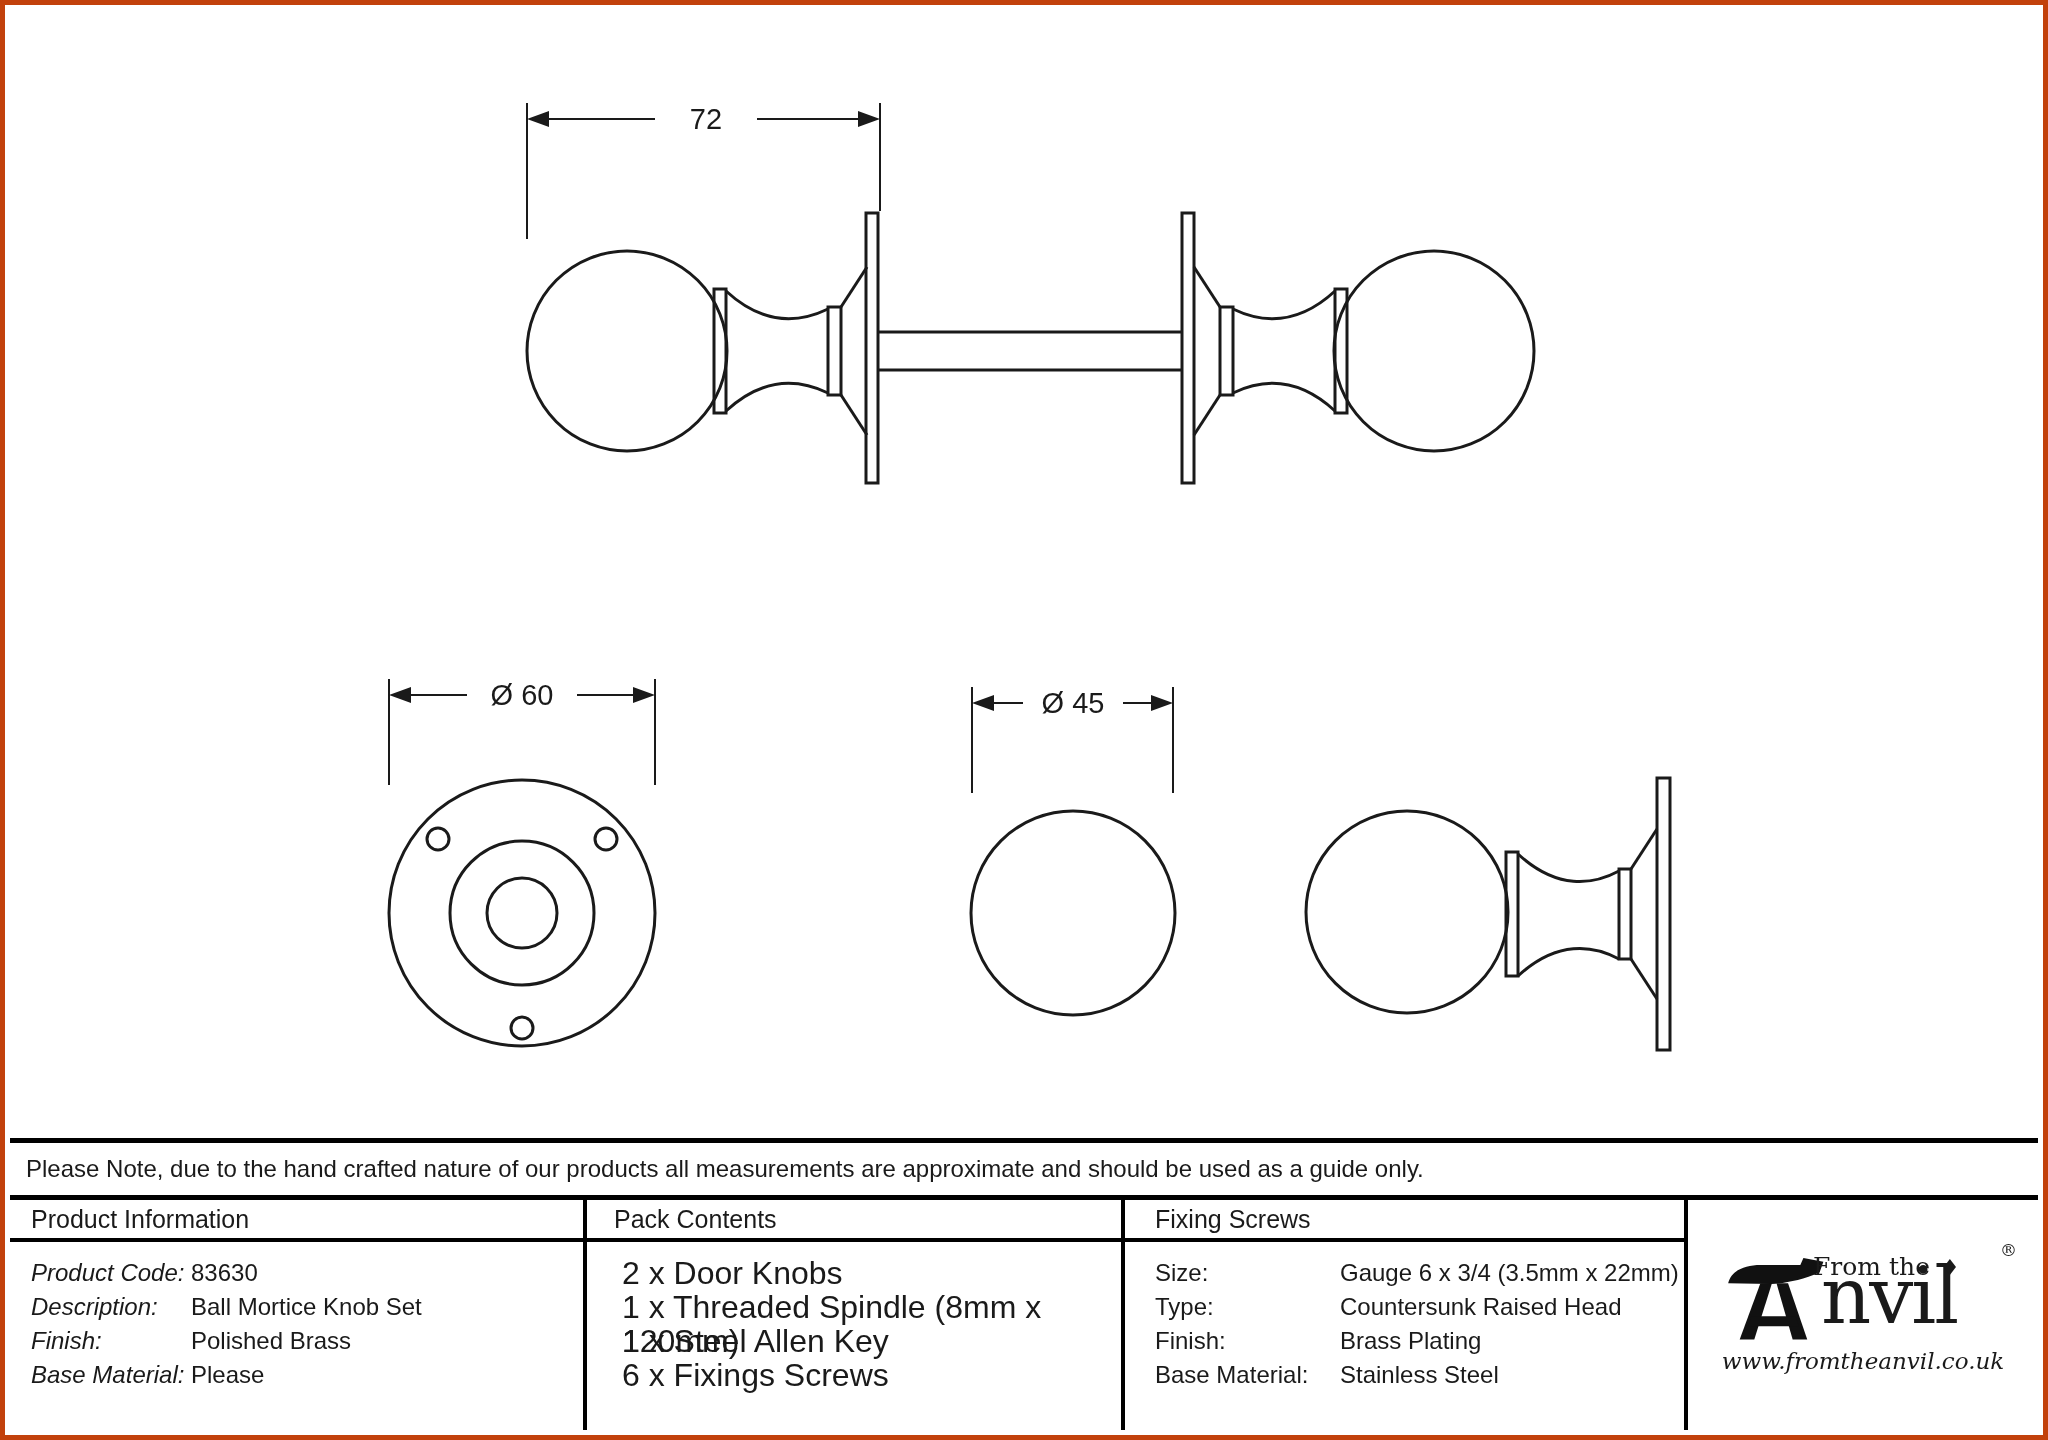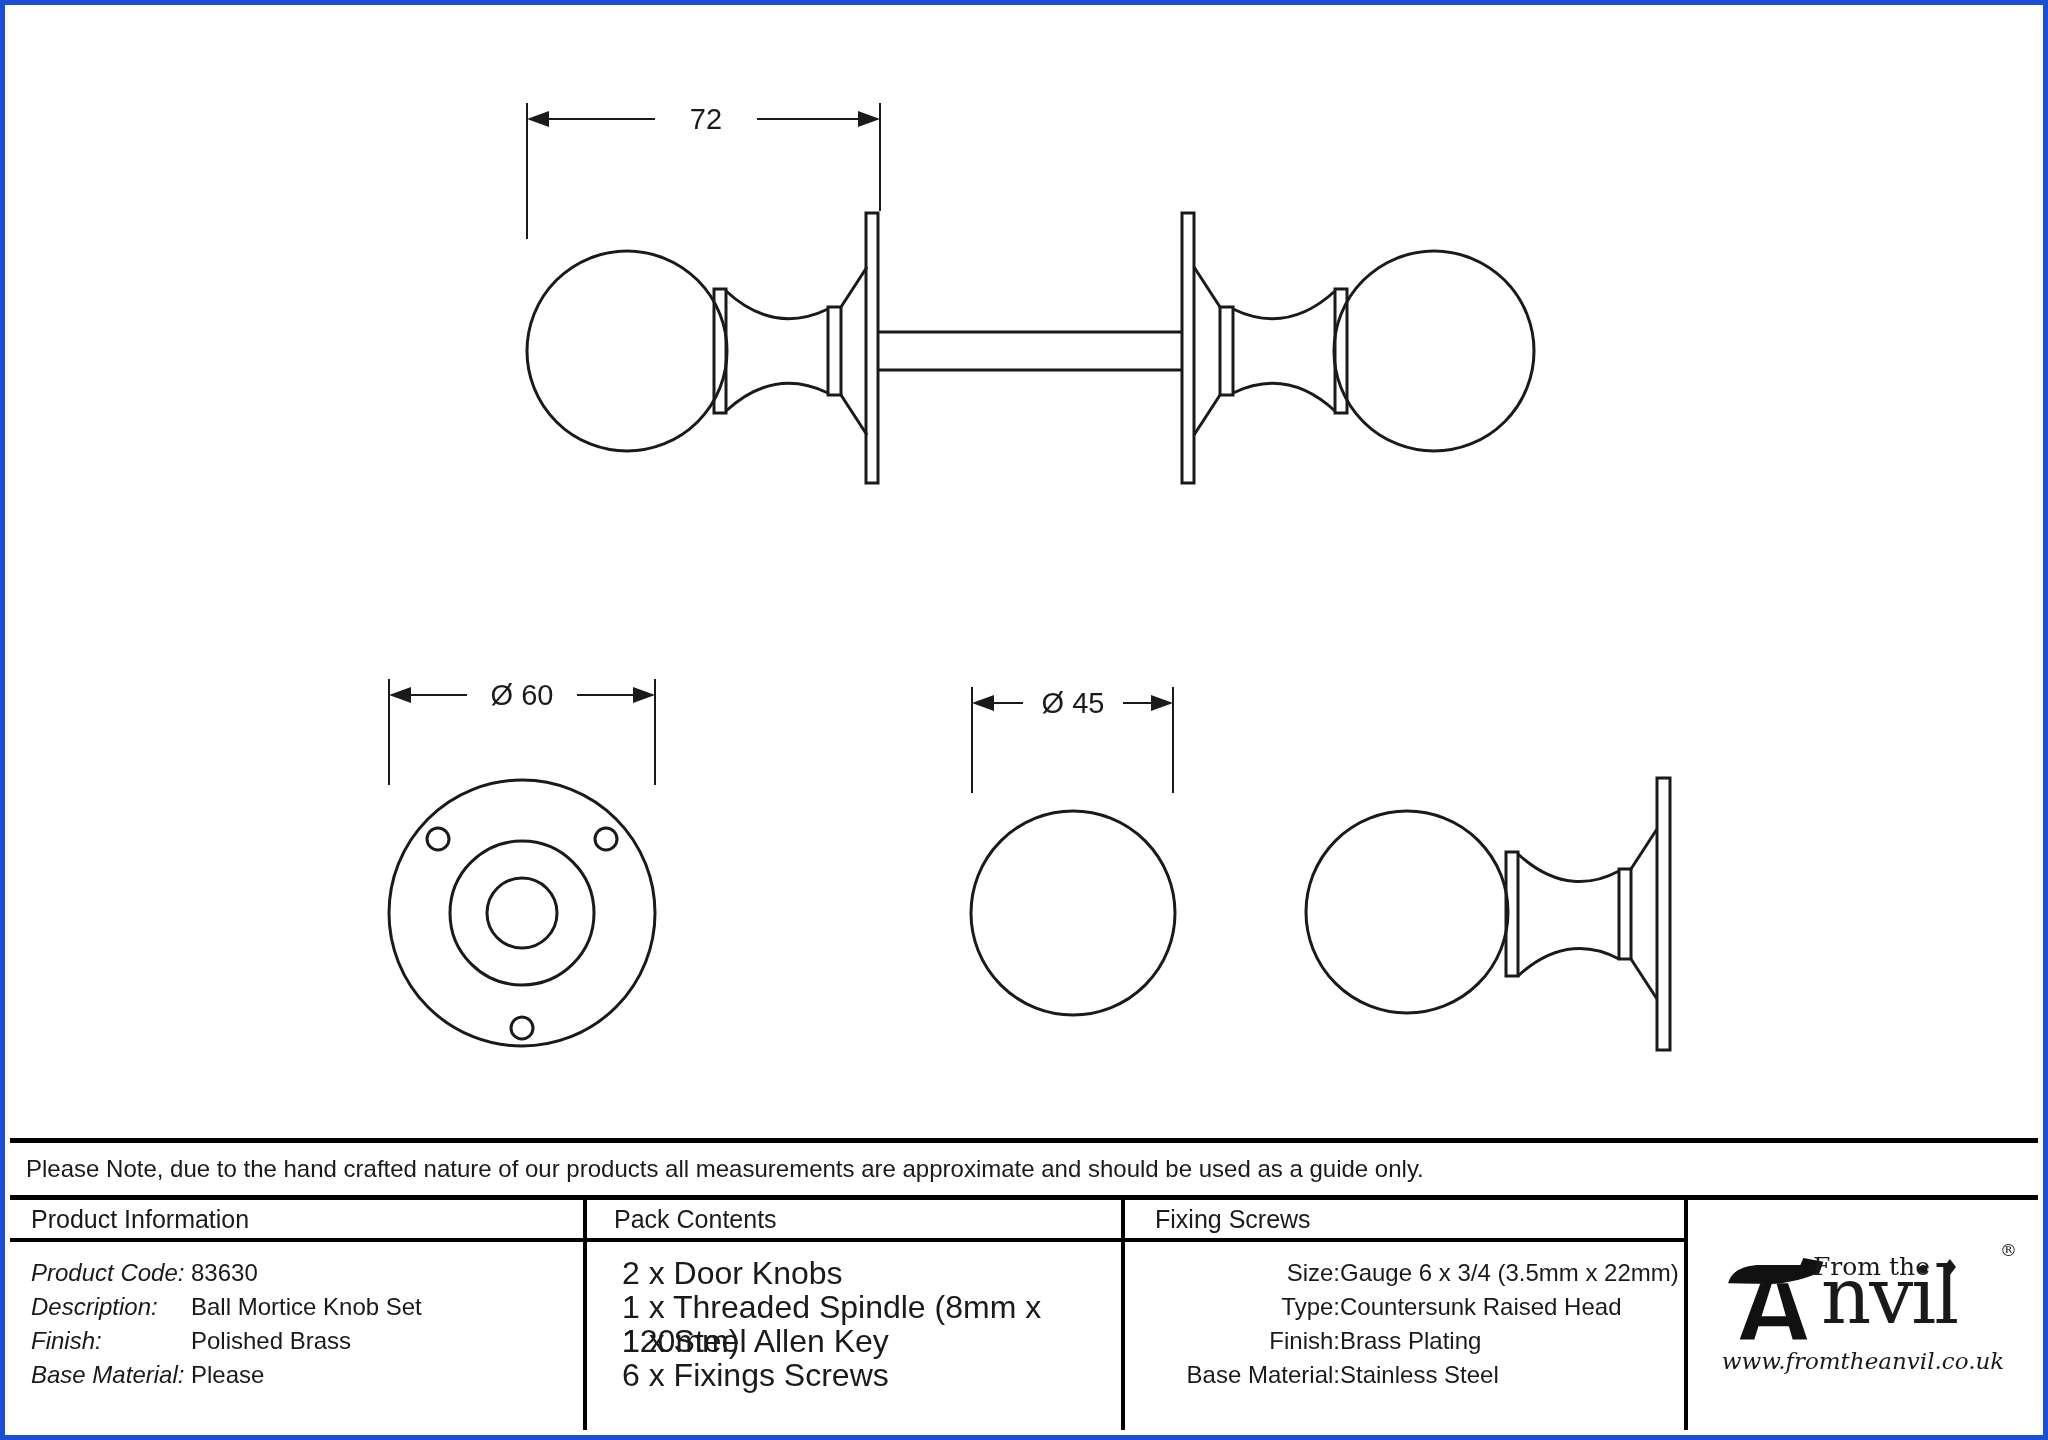--- a/index.html
+++ b/index.html
@@ -1,17 +1,17 @@
 <!DOCTYPE html>
 <html><head>
 <meta charset="utf-8">
 <style>
   * { margin:0; padding:0; box-sizing:border-box; }
   html,body { width:2048px; height:1440px; background:#ffffff; font-family:"Liberation Sans", sans-serif; color:#1a1a1a; }
-  .frame { position:absolute; inset:0; width:2048px; height:1440px; border:5px solid #1d4ed8; background:#fff; overflow:hidden; }
+  .frame { position:absolute; inset:0; width:2048px; height:1440px; border:5px solid #c2410c; background:#fff; overflow:hidden; }
 
   
   .drawing-svg { position:absolute; left:0; top:0; width:2048px; height:1133px; }
   .drawing-svg path, .drawing-svg circle, .drawing-svg rect, .drawing-svg line { stroke:#1a1a1a; fill:none; stroke-width:3; }
   .drawing-svg .dim { stroke-width:2; }
   .drawing-svg .arrow { fill:#1a1a1a; stroke:none; }
   .drawing-svg text { fill:#1a1a1a; font-family:"Liberation Sans", sans-serif; font-size:29px; text-anchor:middle; stroke:none; }
 
   
   .note-bar { position:absolute; left:5px; right:5px; top:1133px; height:57px; border-top:5px solid #000;
@@ -24,21 +24,21 @@
   .col-2 { width:538px; border-right:4px solid #000; }
   .col-3 { width:563px; border-right:4px solid #000; }
   .col-4 { flex:1; display:flex; align-items:center; justify-content:center; }
   .col-header { height:42px; border-bottom:4px solid #000; display:flex; align-items:center; font-size:25px; }
   .col-1 .col-header { padding-left:21px; }
   .col-2 .col-header { padding-left:27px; }
   .col-3 .col-header { padding-left:30px; }
   .col-body { padding-top:14px; }
   .kv-row { display:flex; height:34px; line-height:34px; font-size:24px; }
   .col-1 .kv-label { width:181px; padding-left:21px;font-style:italic; }
-  .col-3 .kv-label { width:215px; padding-left:48px;text-align:right; }
+  .col-3 .kv-label { width:215px; padding-left:30px; }
   .item-row { height:34px; line-height:34px; font-size:32px; padding-left:35px; }
 
   
   .logo { position:relative; width:300px; height:150px; }
   .logo-top { position:absolute; left:100px; top:12px; font-family:"DejaVu Serif", serif; font-size:25px; white-space:nowrap; }
   .diamond-dot { font-size:22px; margin-left:10px; }
   .reg-mark { position:absolute; right:-4px; top:0px; font-family:"DejaVu Serif", serif; font-size:17px; }
   .logo-main { position:absolute; left:12px; top:8px; display:flex; align-items:flex-start; }
   .anvil-glyph { width:100px; height:86px; margin-top:10px; }
   .anvil-glyph path { fill:#111; }

